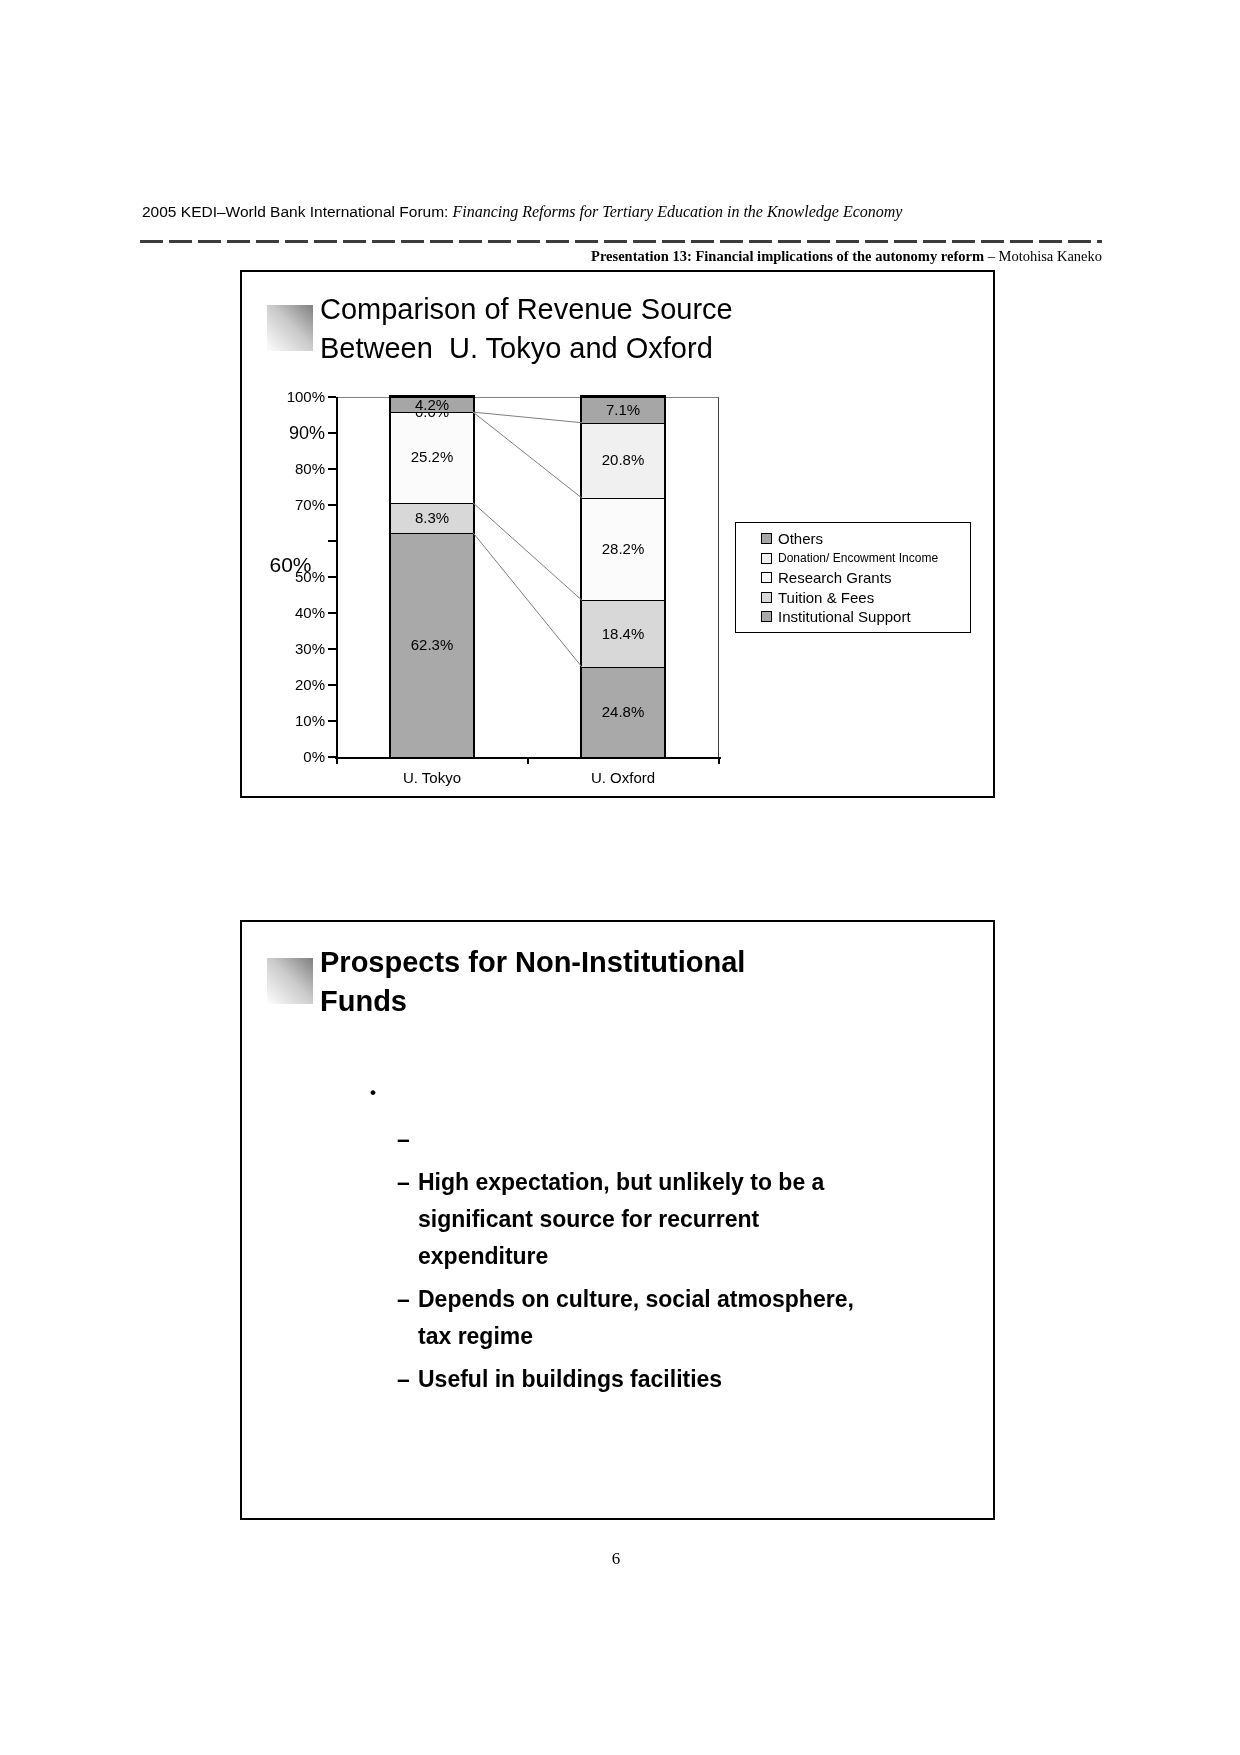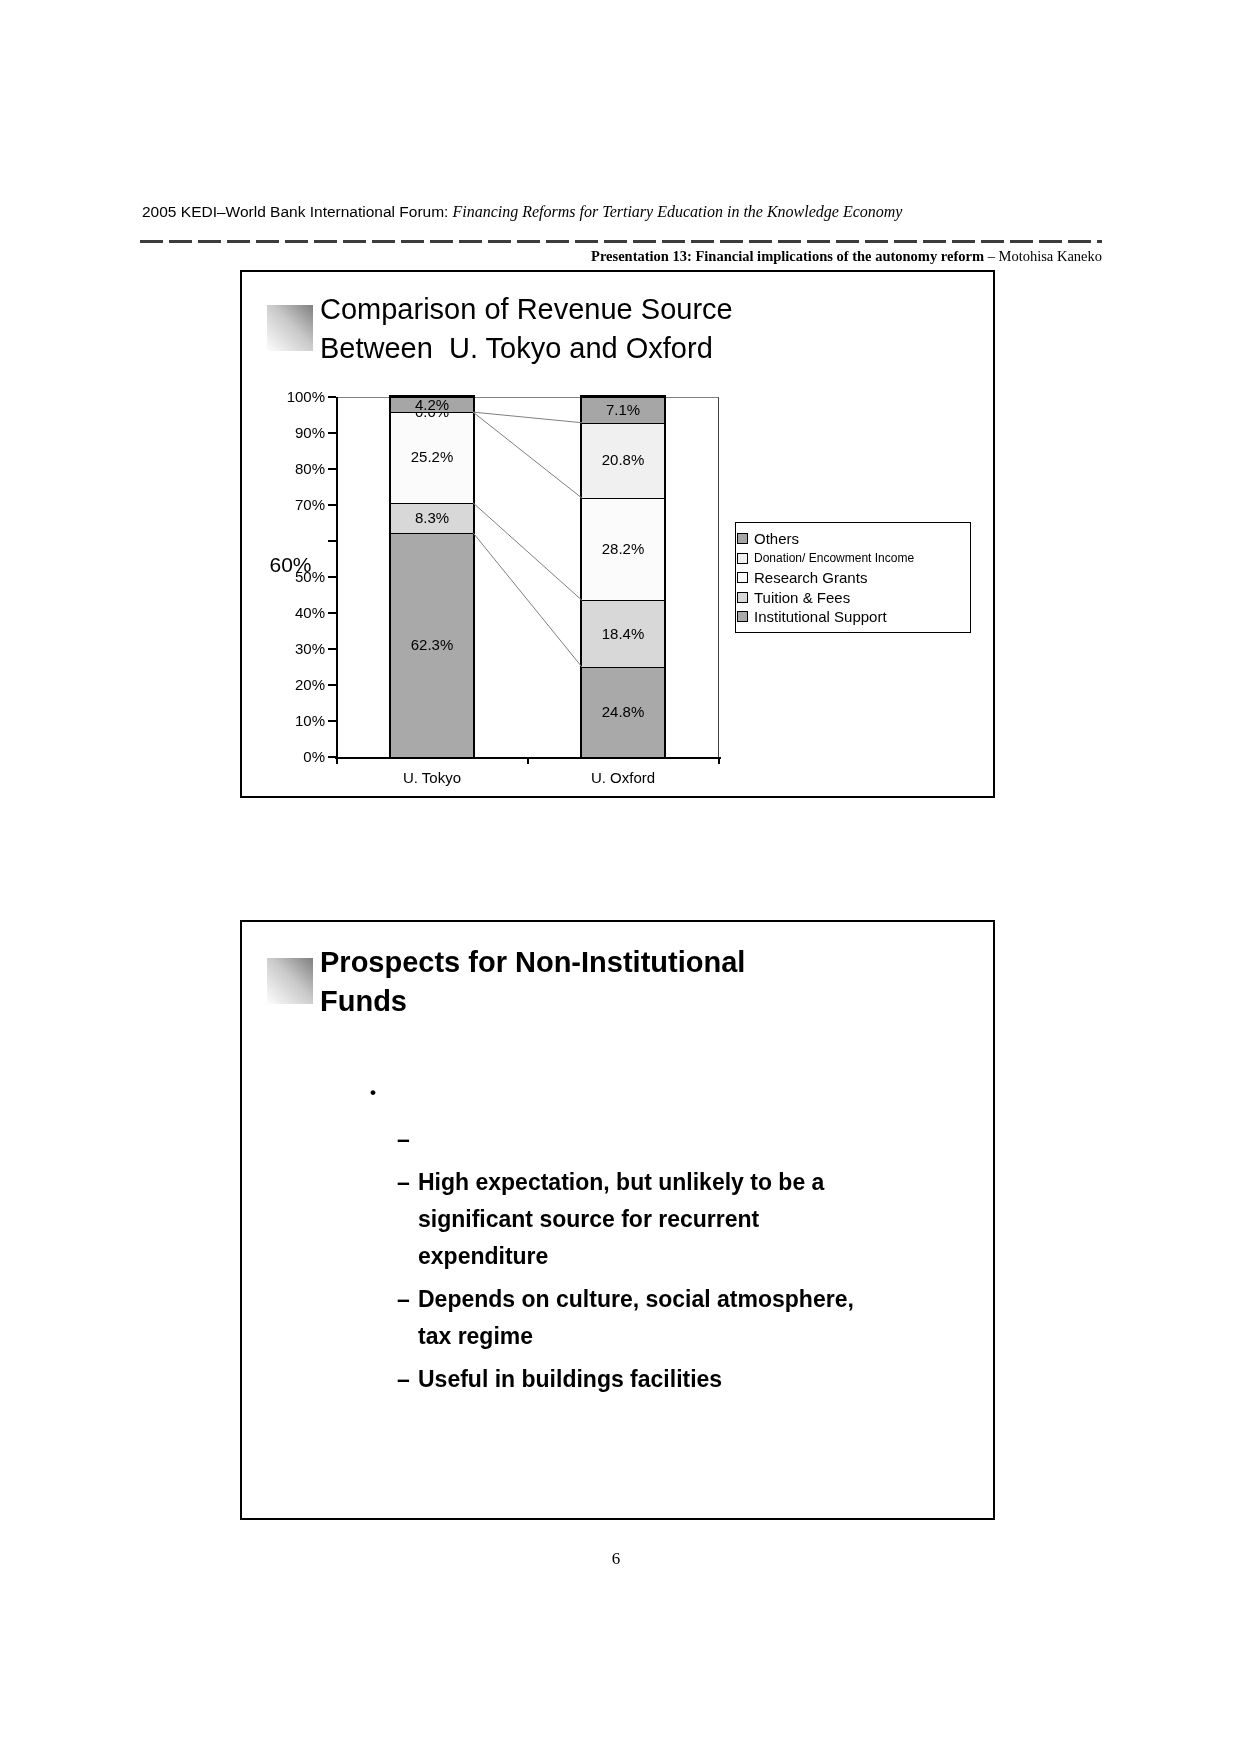--- a/index.html
+++ b/index.html
@@ -52,21 +52,21 @@
 <div id="slide1" class="slide">
   <div class="title-square"></div>
   <div class="slide-title">Comparison of Revenue Source
 Between  U. Tokyo and Oxford</div>
   <div id="chart-root">
       <div style="position: absolute; left: 95px; top: 125px; width: 382px; height: 360px; border-top: 1px solid rgb(127, 127, 127); border-right: 1px solid rgb(64, 64, 64);"></div>
       <div style="position: absolute; left: 94px; top: 125px; width: 2px; height: 362px; background: rgb(0, 0, 0);"></div>
       <div style="position: absolute; left: 93px; top: 485px; width: 386px; height: 2px; background: rgb(0, 0, 0);"></div>
       <div style="position: absolute; left: 14px; top: 116px; width: 69px; text-align: right; font-size: 15px; line-height: 18px;">100%</div>
       <div style="position: absolute; left: 86px; top: 124px; width: 8px; height: 2px; background: rgb(0, 0, 0);"></div>
-      <div style="position: absolute; left: 14px; top: 152px; width: 69px; text-align: right; font-size: 15px; line-height: 18px;">90%</div>
+      <div style="position: absolute; left: 14px; top: 152px; width: 69px; text-align: right; font-size: 18px; line-height: 18px;">90%</div>
       <div style="position: absolute; left: 86px; top: 160px; width: 8px; height: 2px; background: rgb(0, 0, 0);"></div>
       <div style="position: absolute; left: 14px; top: 188px; width: 69px; text-align: right; font-size: 15px; line-height: 18px;">80%</div>
       <div style="position: absolute; left: 86px; top: 196px; width: 8px; height: 2px; background: rgb(0, 0, 0);"></div>
       <div style="position: absolute; left: 14px; top: 224px; width: 69px; text-align: right; font-size: 15px; line-height: 18px;">70%</div>
       <div style="position: absolute; left: 86px; top: 232px; width: 8px; height: 2px; background: rgb(0, 0, 0);"></div>
       <div style="position: absolute; left: 14px; top: 260px; width: 69px; text-align: center; font-size: 21px; line-height: 18px; margin-top: 24px;">60%</div>
       <div style="position: absolute; left: 86px; top: 268px; width: 8px; height: 2px; background: rgb(0, 0, 0);"></div>
       <div style="position: absolute; left: 14px; top: 296px; width: 69px; text-align: right; font-size: 15px; line-height: 18px;">50%</div>
       <div style="position: absolute; left: 86px; top: 304px; width: 8px; height: 2px; background: rgb(0, 0, 0);"></div>
       <div style="position: absolute; left: 14px; top: 332px; width: 69px; text-align: right; font-size: 15px; line-height: 18px;">40%</div>
@@ -105,21 +105,21 @@
       <div style="position: absolute; left: 340px; top: 125px; width: 82px; height: 25.7402px; background: rgb(166, 166, 166); border-top: 1.5px solid rgb(0, 0, 0); box-sizing: border-box;"></div>
       <div style="position: absolute; left: 320px; top: 128.87px; width: 122px; text-align: center; font-size: 15px; line-height: 18px;">7.1%</div>
       <div style="position: absolute; left: 338px; top: 123px; width: 82px; height: 360px; border: 2px solid rgb(0, 0, 0); box-sizing: content-box;"></div>
       <div style="position: absolute; left: 315px; top: 497px; width: 132px; text-align: center; font-size: 15px;">U. Oxford</div>
       <svg width="382" height="360" style="position: absolute; left: 95px; top: 125px; overflow: visible;">
         <line x1="136" y1="135.72" x2="245" y2="270.0906344410876" stroke="#7f7f7f" stroke-width="1"></line>
         <line x1="136" y1="105.84000000000002" x2="245" y2="203.3836858006042" stroke="#7f7f7f" stroke-width="1"></line>
         <line x1="136" y1="15.120000000000013" x2="245" y2="101.1480362537764" stroke="#7f7f7f" stroke-width="1"></line>
         <line x1="136" y1="15.120000000000013" x2="245" y2="25.740181268882107" stroke="#7f7f7f" stroke-width="1"></line>
       </svg>
-      <div style="position: absolute; left: 493px; top: 250px; width: 236px; height: 111px; border: 1.5px solid rgb(0, 0, 0); background: rgb(255, 255, 255); padding: 6px 1px; box-sizing: border-box;">
+      <div style="position: absolute; left: 493px; top: 250px; width: 236px; height: 111px; border: 1.5px solid rgb(0, 0, 0); background: rgb(255, 255, 255); padding: 6px 25px; box-sizing: border-box;">
         <div style="display: flex; align-items: center; height: 19.5px;">
           <span style="width: 11px; height: 11px; border: 1px solid rgb(0, 0, 0); margin-right: 6px; flex: 0 0 auto; background: rgb(166, 166, 166);"></span>
           <span style="font-size: 15px; white-space: nowrap;">Others</span>
         </div>
         <div style="display: flex; align-items: center; height: 19.5px;">
           <span style="width: 11px; height: 11px; border: 1px solid rgb(0, 0, 0); margin-right: 6px; flex: 0 0 auto; background: rgb(240, 240, 240);"></span>
           <span style="font-size: 12px; white-space: nowrap;">Donation/ Encowment Income</span>
         </div>
         <div style="display: flex; align-items: center; height: 19.5px;">
           <span style="width: 11px; height: 11px; border: 1px solid rgb(0, 0, 0); margin-right: 6px; flex: 0 0 auto; background: rgb(251, 251, 251);"></span>

